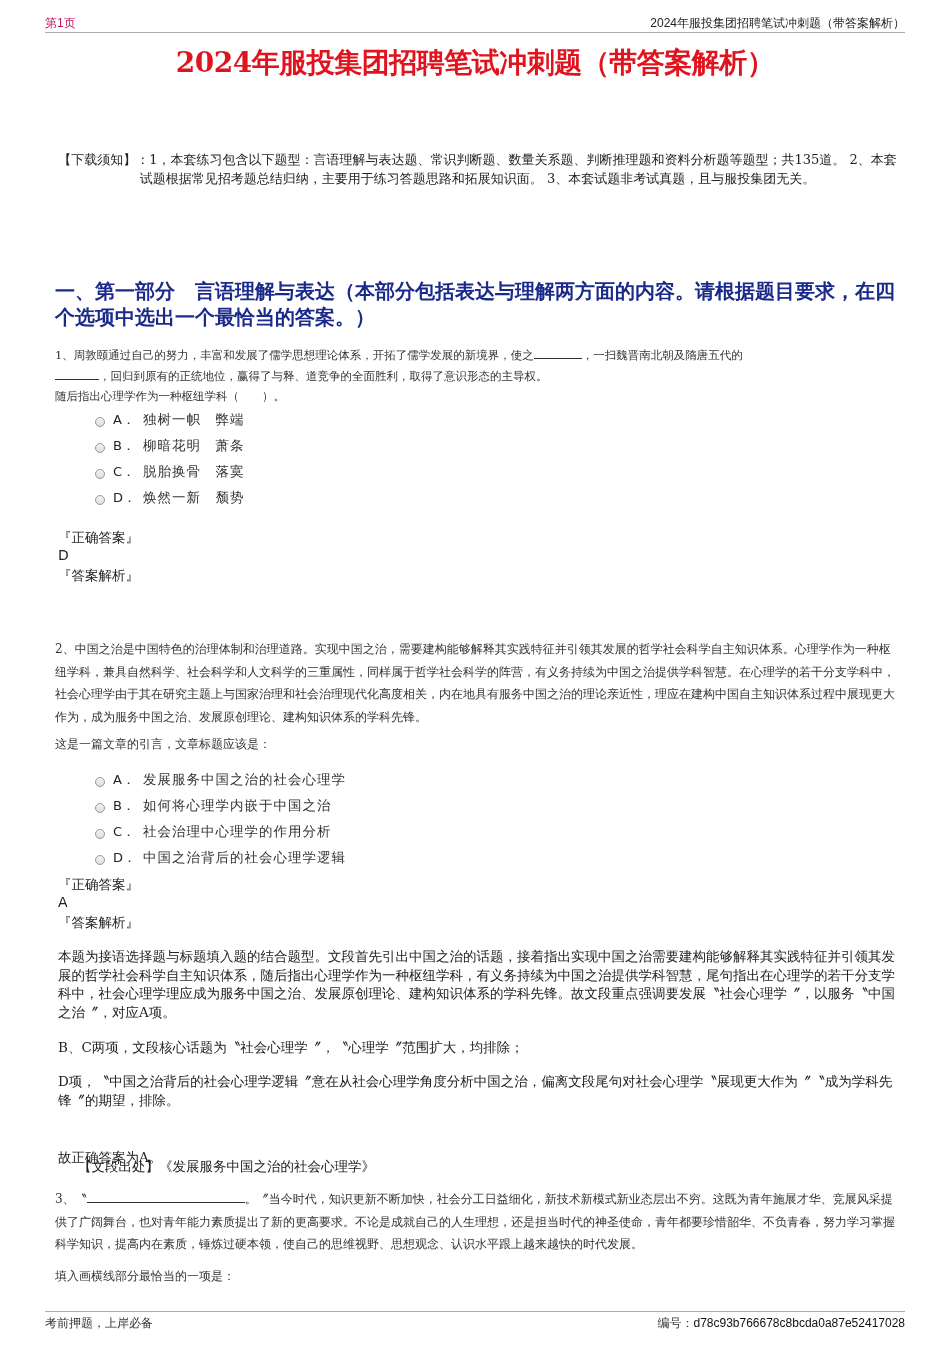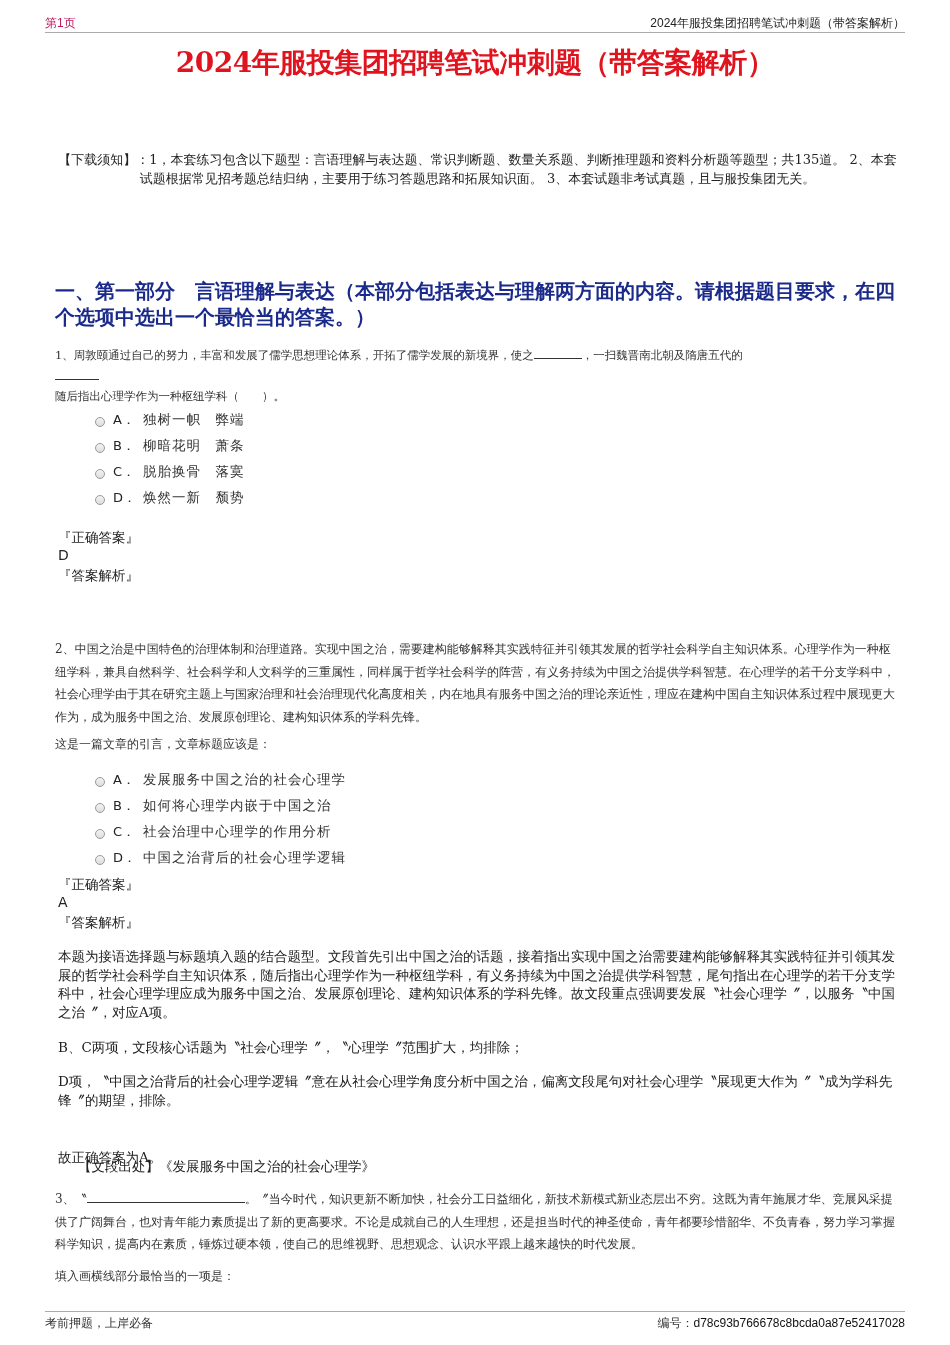--- a/index.html
+++ b/index.html
@@ -46,21 +46,21 @@
 </div>
 
 <h1 class="doc-title">2024年服投集团招聘笔试冲刺题（带答案解析）</h1>
 
 <p class="notice">【下载须知】：1，本套练习包含以下题型：言语理解与表达题、常识判断题、数量关系题、判断推理题和资料分析题等题型；共135道。 2、本套试题根据常见招考题总结归纳，主要用于练习答题思路和拓展知识面。 3、本套试题非考试真题，且与服投集团无关。</p>
 
 <h2 class="section-title">一、第一部分　言语理解与表达（本部分包括表达与理解两方面的内容。请根据题目要求，在四个选项中选出一个最恰当的答案。）</h2>
 
 <div class="q-text" style="top:345px;">
   <span>1、周敦颐通过自己的努力，丰富和发展了儒学思想理论体系，开拓了儒学发展的新境界，使之</span><span class="blank" style="width:48px;"></span><span>，一扫魏晋南北朝及隋唐五代的</span><br>
-  <span class="blank" style="width:44px;"></span><br>
+  <span class="blank" style="width:44px;"></span><span>，回归到原有的正统地位，赢得了与释、道竞争的全面胜利，取得了意识形态的主导权。</span><br>
   <span>随后指出心理学作为一种枢纽学科（　　）。</span>
 </div>
 
 <div class="options" style="top:407px;">
   <div class="option">
     <span class="radio"></span>
     <span class="opt-letter">A．</span>
     <span class="opt-text">独树一帜　弊端</span>
   </div>
   <div class="option">

